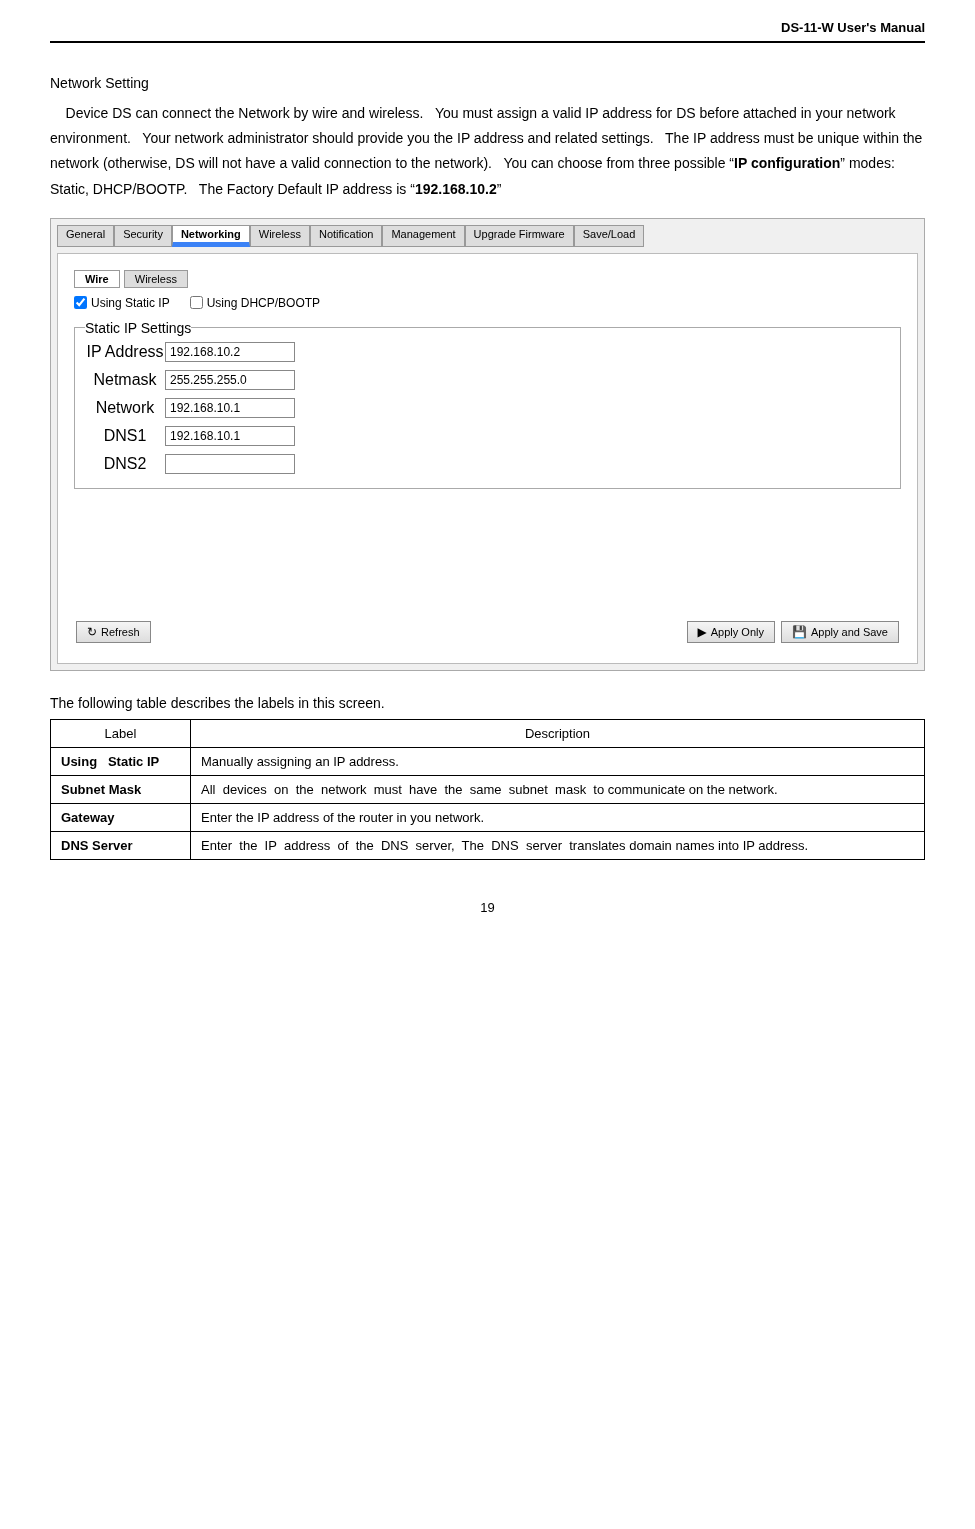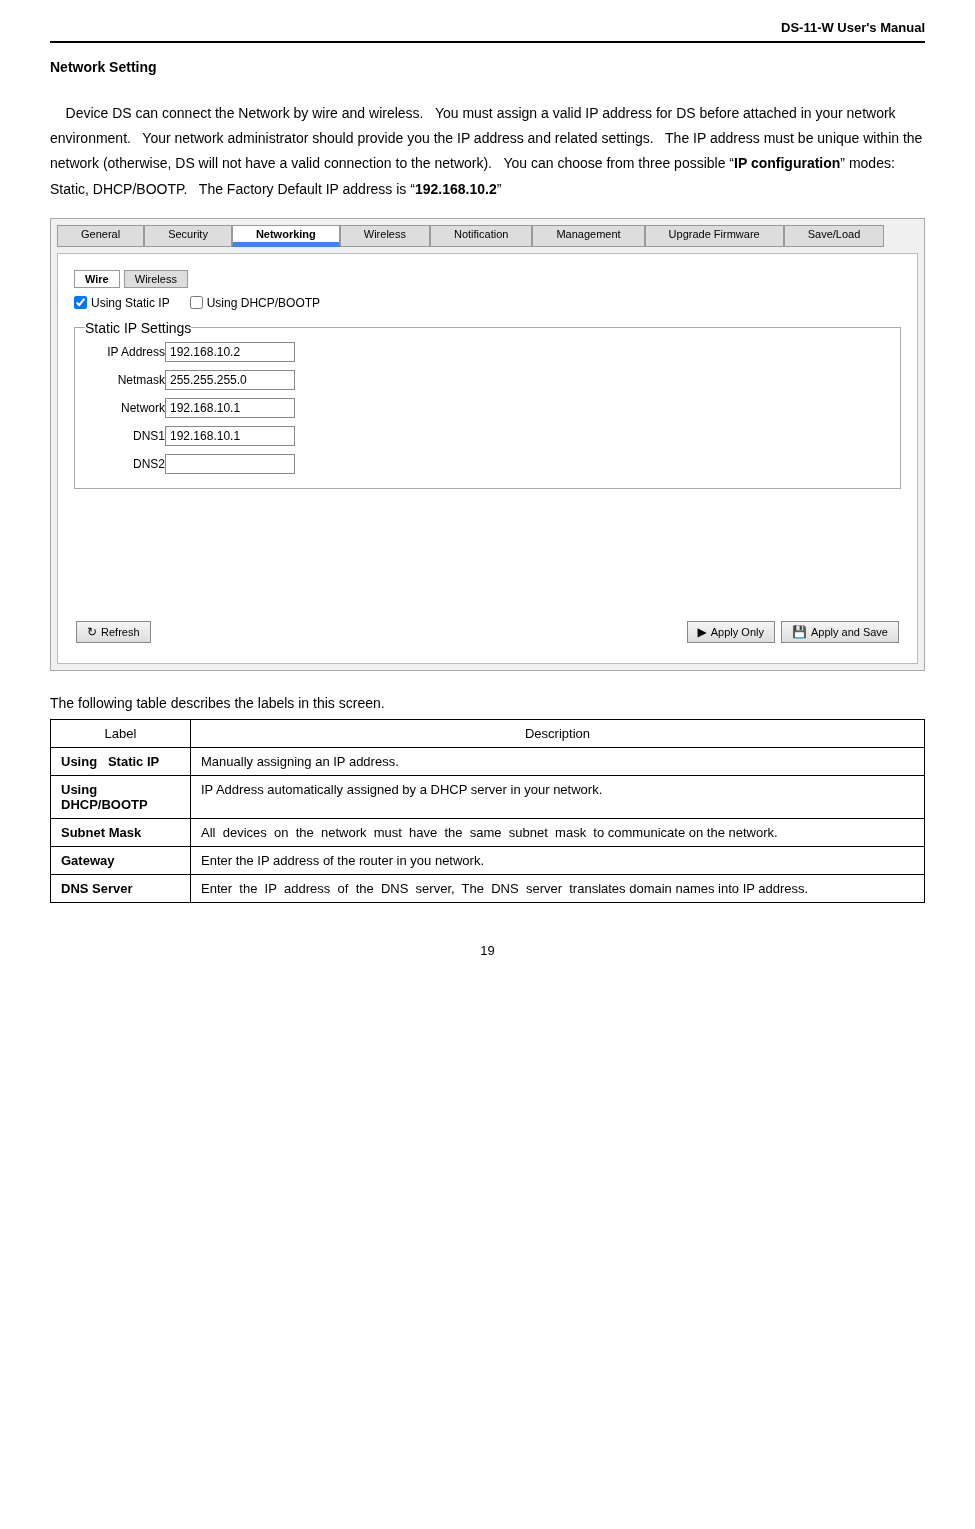--- a/index.html
+++ b/index.html
@@ -11,25 +11,25 @@
       width: 975px;
       min-height: 1529px;
       padding: 20px 50px 40px 50px;
     }
     .page-header {
       text-align: right;
       font-size: 13px;
       font-weight: bold;
       border-bottom: 2px solid #000;
       padding-bottom: 6px;
-      margin-bottom: 16px;
+      margin-bottom: 32px;
     }
     .section-title {
-      font-weight: bold;
-      margin-bottom: 26px;
+      font-weight: normal;
+      margin-bottom: 10px;
       font-size: 14px;
     }
     .body-text {
       line-height: 1.8;
       margin-bottom: 16px;
       font-size: 14px;
     }
     .body-text b {
       font-weight: bold;
     }
@@ -42,21 +42,21 @@
     }
     .tab-bar {
       display: flex;
       gap: 0;
       margin-bottom: 6px;
       font-size: 11px;
     }
     .tab {
       border: 1px solid #999;
       background: #ddd;
-      padding: 2px 23px;
+      padding: 2px 8px;
       cursor: pointer;
       font-size: 11px;
     }
     .tab.active {
       background: #fff;
       border-bottom: 5px solid #3b82f6;
       font-weight: bold;
     }
     .sub-tab-bar {
       display: flex;
@@ -93,22 +93,22 @@
       font-size: 12px;
     }
     .field-row {
       display: flex;
       align-items: center;
       margin-bottom: 8px;
       font-size: 12px;
     }
     .field-label {
       width: 80px;
-      font-size: 12px;
-      text-align: right;
+      font-size: 16px;
+      text-align: center;
     }
     .field-input {
       border: 1px solid #888;
       background: #fff;
       padding: 2px 4px;
       font-size: 12px;
       width: 130px;
       height: 20px;
     }
     .panel-footer {
@@ -273,24 +273,20 @@
       <th>Label</th>
       <th>Description</th>
     </tr>
   </thead>
   <tbody>
     <tr>
       <td class="label-cell">Using&nbsp;&nbsp;&nbsp;Static IP</td>
       <td>Manually assigning an IP address.</td>
     </tr>
     <tr>
-      <td class="label-cell">Using<br>DHCP/BOOTP</td>
-      <td>IP Address automatically assigned by a DHCP server in your network.</td>
-    </tr>
-    <tr>
       <td class="label-cell">Subnet Mask</td>
       <td>All&nbsp; devices&nbsp; on&nbsp; the&nbsp; network&nbsp; must&nbsp; have&nbsp; the&nbsp; same&nbsp; subnet&nbsp; mask&nbsp; to communicate on the network.</td>
     </tr>
     <tr>
       <td class="label-cell">Gateway</td>
       <td>Enter the IP address of the router in you network.</td>
     </tr>
     <tr>
       <td class="label-cell">DNS Server</td>
       <td>Enter&nbsp; the&nbsp; IP&nbsp; address&nbsp; of&nbsp; the&nbsp; DNS&nbsp; server,&nbsp; The&nbsp; DNS&nbsp; server&nbsp; translates domain names into IP address.</td>

